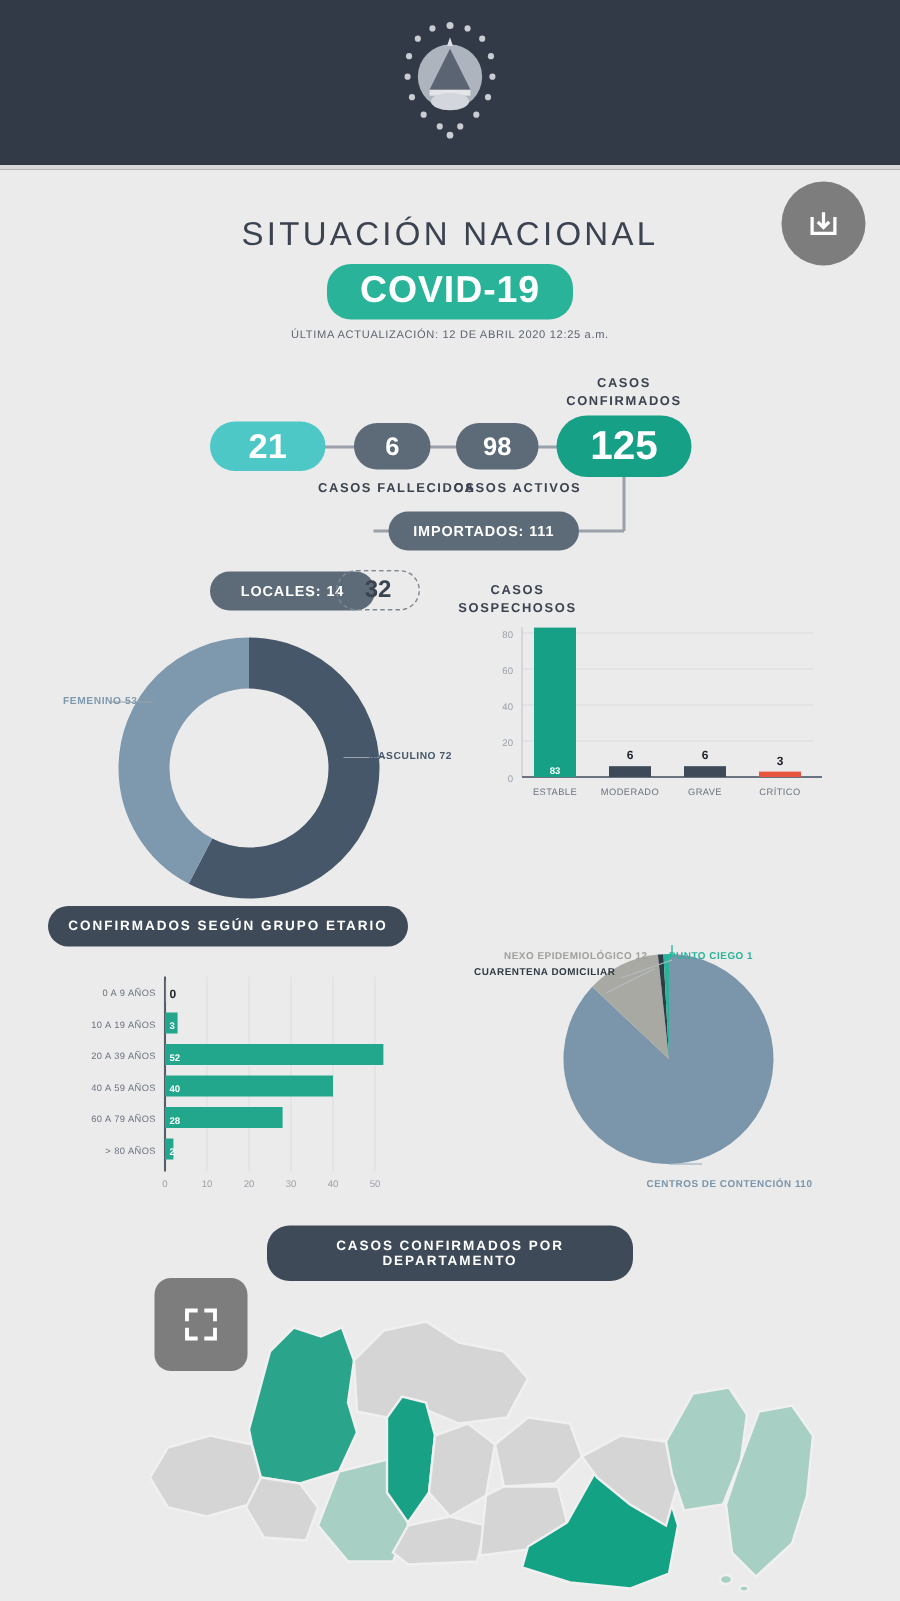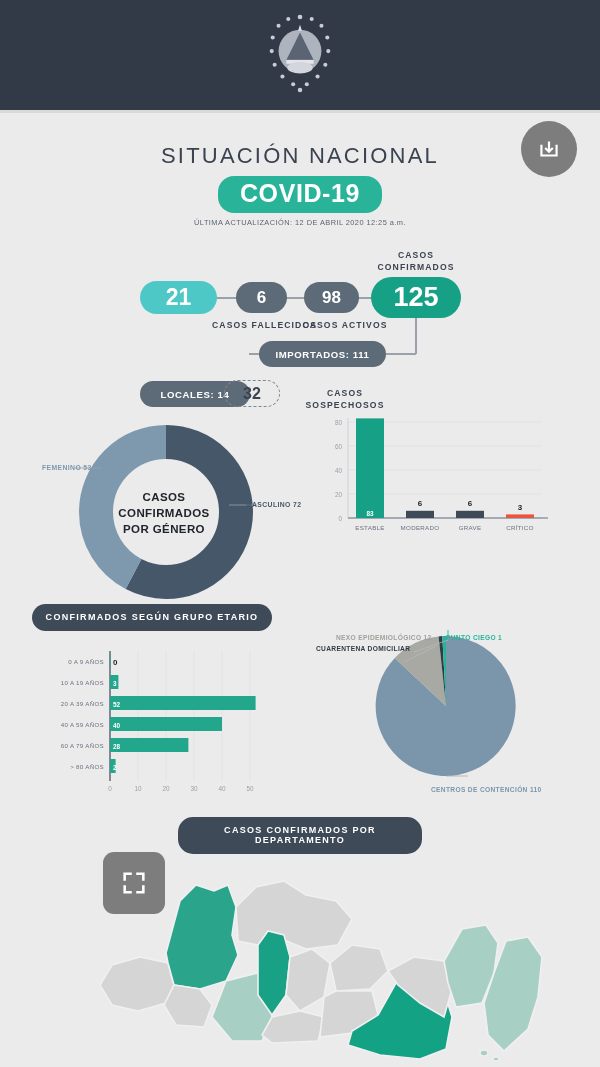--- a/index.html
+++ b/index.html
@@ -185,25 +185,20 @@
 <div class="donut-wrap">
   <svg width="300" height="185" viewBox="0 0 300 185">
 
     <g transform="translate(152,92)">
       <circle r="70" fill="none" stroke="#46576a" stroke-width="34" stroke-dasharray="253.3 186.4" transform="rotate(-90)"></circle>
       <circle r="70" fill="none" stroke="#7e98ad" stroke-width="34" stroke-dasharray="186.4 253.3" stroke-dashoffset="-253.3" transform="rotate(-90)"></circle>
     </g>
     <line x1="60" y1="48" x2="88" y2="48" stroke="#9aa1aa" stroke-width="0.8"></line>
     <line x1="215" y1="85" x2="243" y2="85" stroke="#9aa1aa" stroke-width="0.8"></line>
   </svg>
-  <div class="donut-center">
-    <div>CASOS</div>
-    <div>CONFIRMADOS</div>
-    <div>POR GÉNERO</div>
-  </div>
   <div class="donut-label" style="left:28px;top:44px;color:#7e98ad;">FEMENINO 53</div>
   <div class="donut-label" style="left:232px;top:81px;color:#46576a;">MASCULINO 72</div>
 </div>
 
 <div class="panel" style="left:320px;top:396px;width:262px;">
   <svg width="262" height="145" viewBox="0 0 262 145" style="margin-top:10px;">
 
     <line x1="28" y1="112" x2="222" y2="112" stroke="#d2d5d9" stroke-width="0.8"></line>
     <line x1="28" y1="88" x2="222" y2="88" stroke="#d9dcdf" stroke-width="0.7"></line>
     <line x1="28" y1="64" x2="222" y2="64" stroke="#d9dcdf" stroke-width="0.7"></line>

